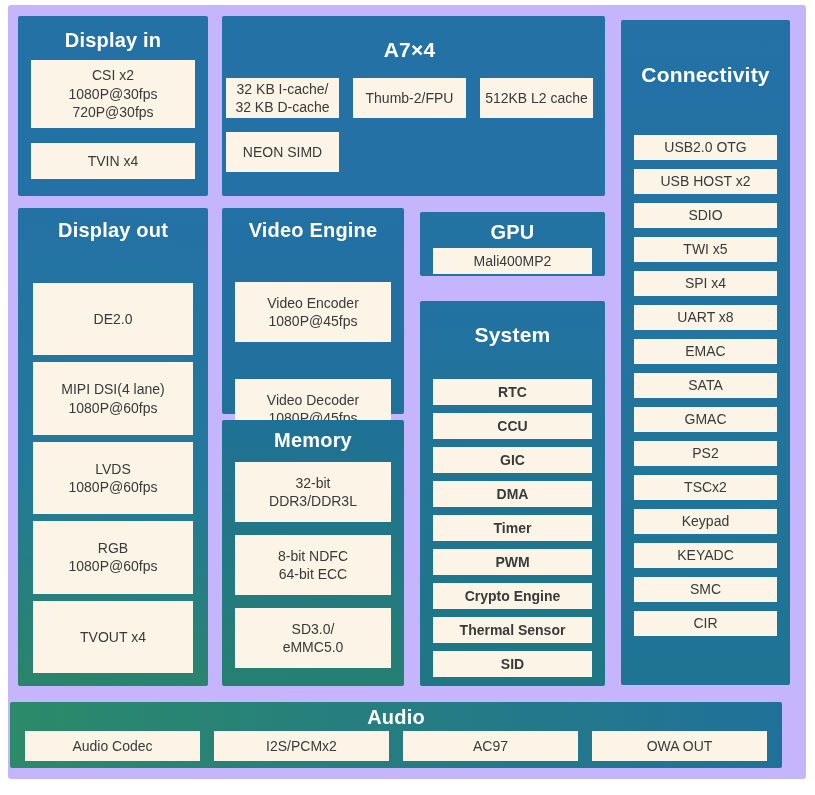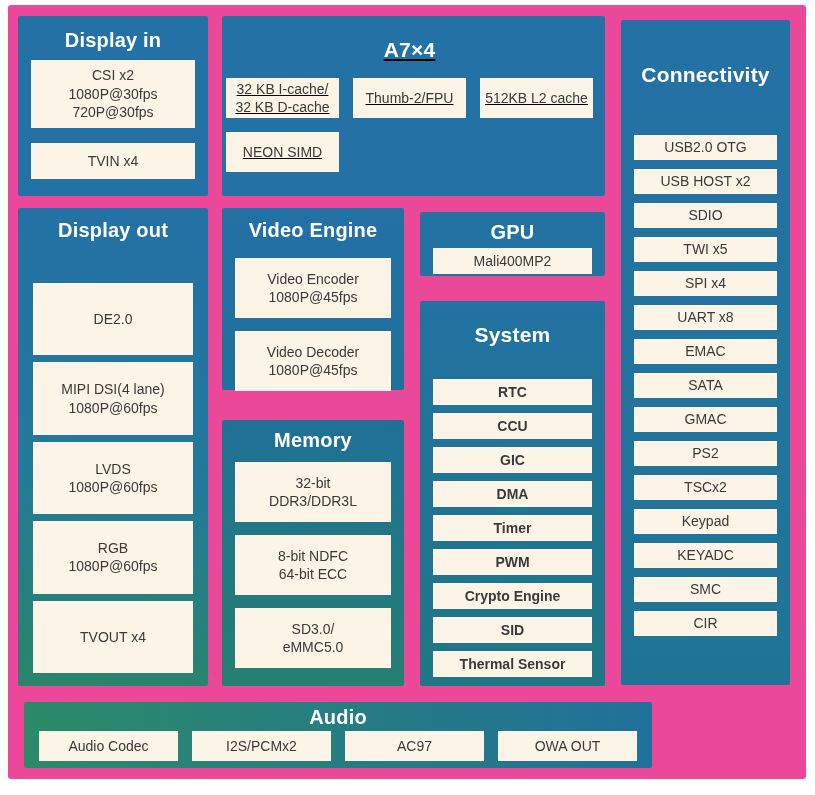--- a/index.html
+++ b/index.html
@@ -14,21 +14,21 @@
     height: 795px;
     background: #ffffff;
     overflow: hidden;
   }
   .panel {
     position: absolute;
     left: 8px;
     top: 5px;
     width: 798px;
     height: 774px;
-    background: #ec4899;
+    background: #c4b5fd;
     border-radius: 3px;
   }
   .block {
     position: absolute;
     border-radius: 2px;
     box-sizing: border-box;
     display: flex;
     flex-direction: column;
   }
   .block-title {
@@ -61,21 +61,20 @@
     padding: 10px 13px 0 13px;
   }
   #display-in .block-title { margin-bottom: 6px; }
   #display-in .item-1 { height: 68px; margin-bottom: 15px; }
   #display-in .item-2 { height: 36px; }
 
   #a7 {
     left: 214px; top: 11px; width: 383px; height: 180px;
     background: #2471a6;
     padding: 20px 12px 0 4px;
-    text-decoration: underline;
   }
   #a7 .block-title { font-size: 21px; margin-bottom: 14px; }
   #a7 .grid {
     display: grid;
     grid-template-columns: 1fr 1fr 1fr;
     column-gap: 14px;
     row-gap: 14px;
   }
   #a7 .item { height: 40px; }
 
@@ -83,26 +82,26 @@
     left: 10px; top: 203px; width: 190px; height: 478px;
     background: linear-gradient(187deg, #2471a6 0%, #23799a 55%, #2a8569 100%);
     padding: 8px 15px 13px 15px;
     gap: 28px;
   }
   #display-out .block-title { margin-bottom: 11px; }
   #display-out .items { flex: 1; display: flex; flex-direction: column; gap: 7px; }
   #display-out .item { flex: 1; }
 
   #video-engine {
-    left: 214px; top: 203px; width: 182px; height: 182px;
+    left: 214px; top: 203px; width: 182px; height: 206px;
     background: linear-gradient(180deg, #2371a5 0%, #20709c 100%);
     padding: 8px 13px 0 13px;
   }
   #video-engine .block-title { margin-bottom: 14px; }
-  #video-engine .item { height: 60px; margin-bottom: 13px; }
+  #video-engine .item { height: 60px; margin-bottom: 13px; margin-top: 24px; }
 
   #memory {
     left: 214px; top: 415px; width: 182px; height: 266px;
     background: linear-gradient(184deg, #1f7097 0%, #268071 100%);
     padding: 6px 13px 0 13px;
   }
   #memory .block-title { margin-bottom: 8px; }
   #memory .item { height: 60px; margin-bottom: 13px; }
 
   #gpu {
@@ -123,21 +122,21 @@
 
   #connectivity {
     left: 613px; top: 15px; width: 169px; height: 665px;
     background: linear-gradient(180deg, #2471a6 0%, #22749c 60%, #1f7494 100%);
     padding: 38px 13px 0 13px;
   }
   #connectivity .block-title { font-size: 21px; line-height: 34px; margin-bottom: 43px; }
   #connectivity .item { height: 25px; margin-bottom: 9px; }
 
   #audio {
-    left: 16px; top: 697px; width: 628px; height: 66px;
+    left: 2px; top: 697px; width: 772px; height: 66px;
     background: linear-gradient(90deg, #2b8a68 0%, #20719a 100%);
     padding: 3px 15px 0 15px;
   }
   #audio .block-title { line-height: 24px; margin-bottom: 2px; }
   #audio .items { display: flex; flex-direction: row; gap: 14px; }
   #audio .item { flex: 1; height: 30px; }
 </style>
 </head>
 <body>
 
@@ -202,22 +201,22 @@
 
     <div class="block" id="system">
       <div class="block-title">System</div>
       <div class="item">RTC</div>
       <div class="item">CCU</div>
       <div class="item">GIC</div>
       <div class="item">DMA</div>
       <div class="item">Timer</div>
       <div class="item">PWM</div>
       <div class="item">Crypto Engine</div>
+      <div class="item">Thermal Sensor</div>
       <div class="item">SID</div>
-      <div class="item">Thermal Sensor</div>
     </div>
 
     <div class="block" id="connectivity">
       <div class="block-title">Connectivity</div>
       <div class="item">USB2.0 OTG</div>
       <div class="item">USB HOST x2</div>
       <div class="item">SDIO</div>
       <div class="item">TWI x5</div>
       <div class="item">SPI x4</div>
       <div class="item">UART x8</div>

